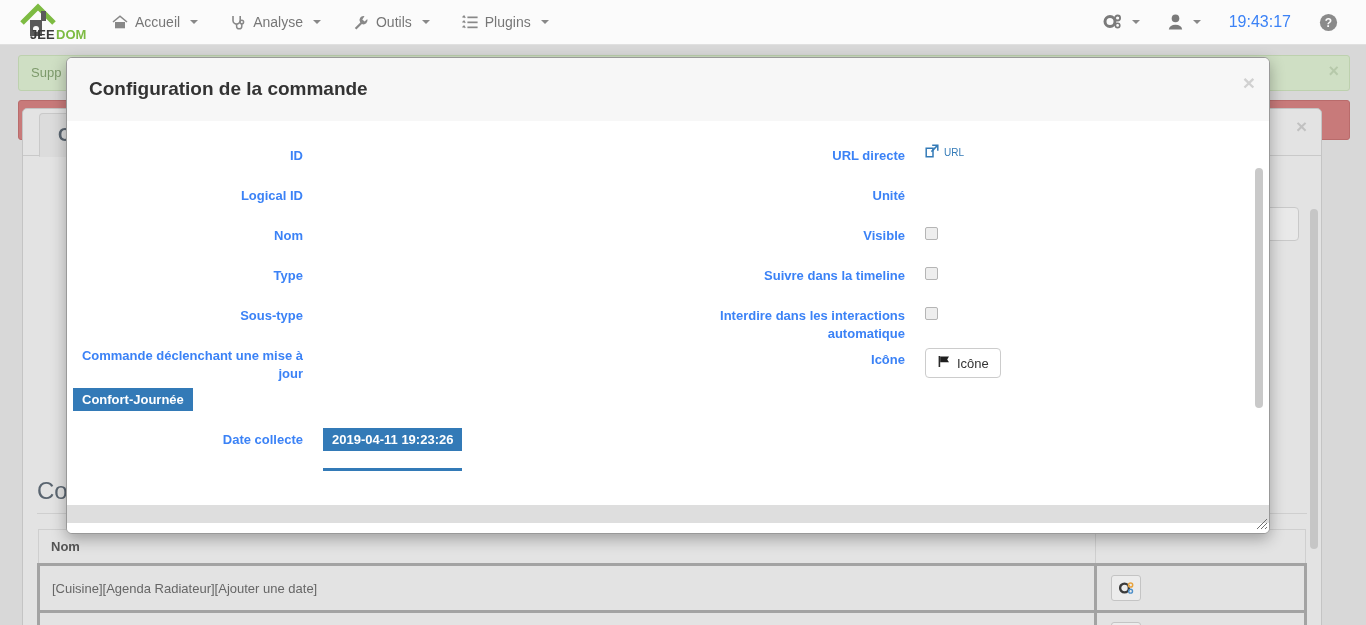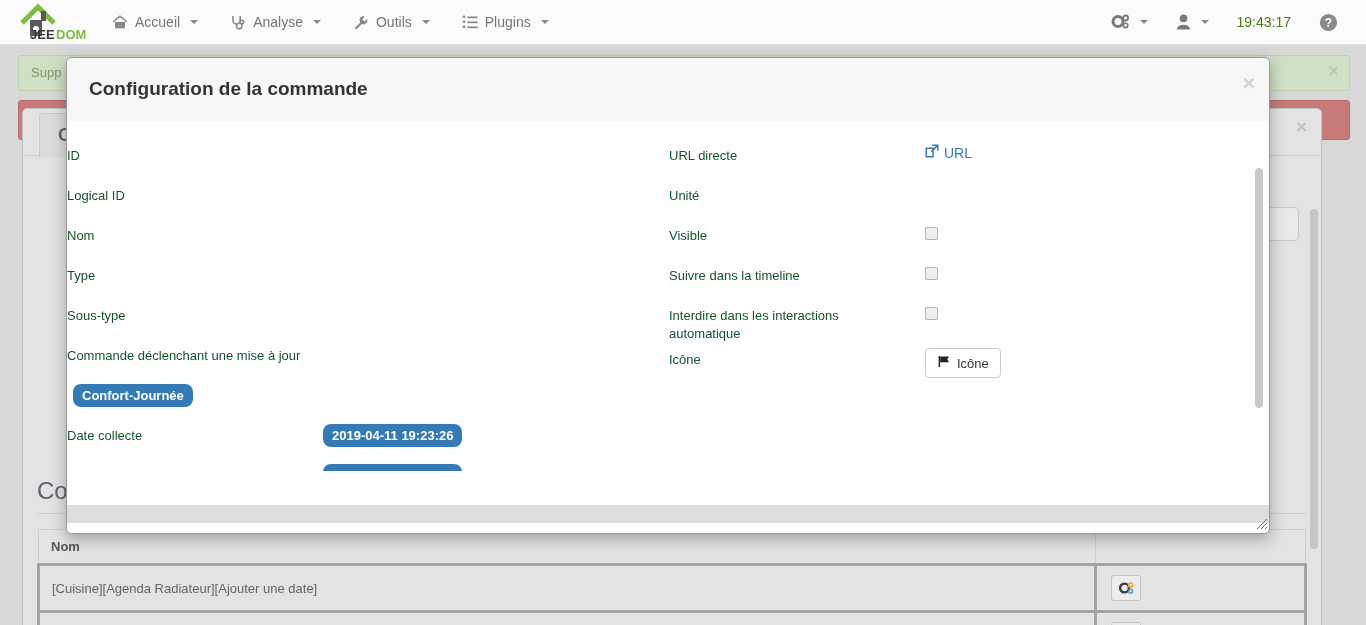--- a/index.html
+++ b/index.html
@@ -39,21 +39,21 @@
     width: 0; height: 0; margin-left: 3px;
     border-left: 4px solid transparent;
     border-right: 4px solid transparent;
     border-top: 4px solid #888;
   }
   .nav-right {
     margin-left: auto; display: flex; align-items: center;
     height: 45px; padding-right: 14px;
   }
   .nav-right .nav-item { padding: 0 14px; }
-  .clock { color: #4d7c0f; font-size: 14px; padding: 0 14px; }
+  .clock { color: #3b82f6; font-size: 16px; padding: 0 14px; }
   .ico { display:inline-block; line-height:0; }
 
   
   .page-bg {
     position: absolute; top: 45px; left: 0;
     width: 1366px; height: 580px;
     background: #d8d8d8;
     z-index: 1;
   }
   .alert-success {
@@ -208,48 +208,48 @@
   }
   .col { width: 602px; position: relative; }
 
   .form-row {
     display: flex; align-items: flex-start;
     min-height: 40px;
     margin-bottom: 0;
   }
   .form-row .lbl {
     width: 250px;
-    text-align: left;
-    font-weight: normal;
+    text-align: right;
+    font-weight: bold;
     font-size: 13px;
-    color: #14532d;
+    color: #3b82f6;
     padding-right: 14px;
     padding-top: 8px;
     line-height: 18px;
   }
   .form-row .fld {
     flex: 1;
     padding-top: 5px;
     padding-left: 6px;
     min-height: 30px;
   }
 
   .badge-val {
     display: inline-block;
     background: #337ab7;
     color: #fff;
     font-weight: bold;
     font-size: 13px;
     padding: 4px 9px;
-    border-radius: 8px;
+    border-radius: 0;
     line-height: 15px;
   }
 
   .url-link {
-    color: #337ab7; font-size: 14px;
+    color: #337ab7; font-size: 10px;
     text-decoration: none; cursor: pointer;
     display: inline-flex; align-items: center; gap: 5px;
   }
   .chk {
     width: 13px; height: 13px;
     border: 1px solid #b5b5b5;
     background: #eee;
     border-radius: 2px;
     display: inline-block;
     cursor: pointer;

